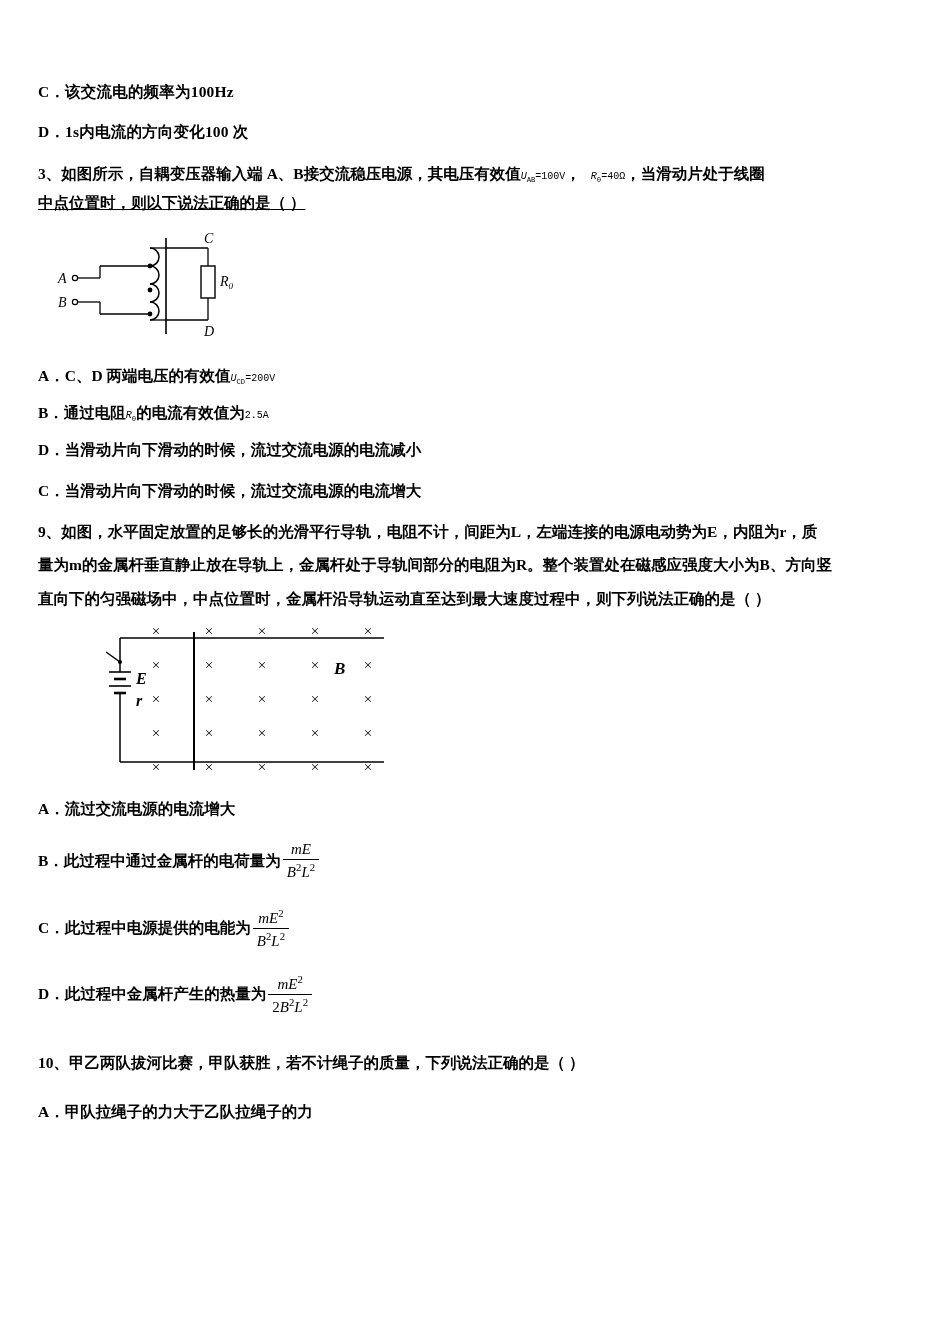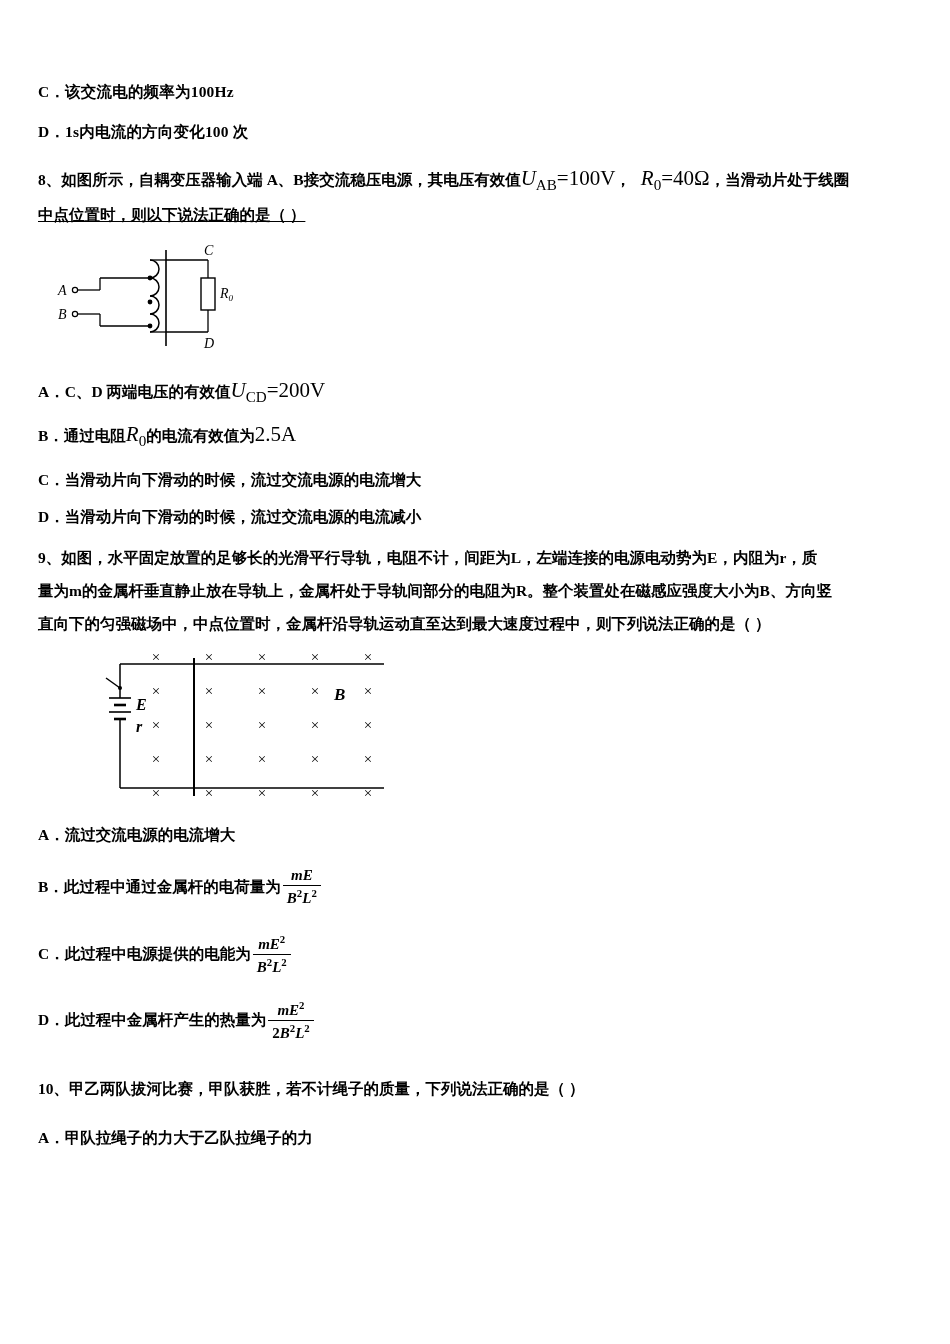--- a/index.html
+++ b/index.html
@@ -61,58 +61,58 @@
   .sup {
     font-size: 0.72em;
     vertical-align: super;
     font-style: normal;
   }
   .frac {
     display: inline-block;
     vertical-align: middle;
     text-align: center;
     font-style: italic;
-    font-weight: bold;
+    font-weight: normal;
     font-size: 15px;
     line-height: 1.15;
     margin: 0 2px;
     position: relative;
     top: -1px;
   }
   .frac .num {
     display: block;
     padding: 0 4px 1px 4px;
   }
   .frac .den {
     display: block;
     border-top: 1.2px solid #000;
     padding: 1px 4px 0 4px;
   }
   .fig {
     margin: 10px 0 14px 0;
   }
   .inlinemath {
-    font-family: Liberation Serif, serif;
+    font-family: Liberation Mono, monospace;
     font-style: italic;
     font-weight: normal;
-    font-size: 21px;
+    font-size: 10px;
   }
   .rm { font-style: normal; }
 </style>
 </head>
 <body>
 
 <div class="page">
   <div class="content">
 
     <div class="line">C．该交流电的频率为100Hz</div>
     <div class="line">D．1s内电流的方向变化100 次</div>
 
     <div class="qtext" style="margin-bottom:2px;">
-      <span>8、如图所示，自耦变压器输入端 A、B接交流稳压电源，其电压有效值</span><span class="inlinemath"><span>U</span><span class="sub rm">AB</span><span class="rm">=100V</span></span><span>，</span><span class="inlinemath" style="margin-left:10px;"><span>R</span><span class="sub rm">0</span><span class="rm">=40Ω</span></span><span>，</span><span>当滑动片处于线圈</span>
+      <span>3、如图所示，自耦变压器输入端 A、B接交流稳压电源，其电压有效值</span><span class="inlinemath"><span>U</span><span class="sub rm">AB</span><span class="rm">=100V</span></span><span>，</span><span class="inlinemath" style="margin-left:10px;"><span>R</span><span class="sub rm">0</span><span class="rm">=40Ω</span></span><span>，</span><span>当滑动片处于线圈</span>
     </div>
     <div class="qtext" style="margin-bottom:4px;text-decoration:underline;">中点位置时，则以下说法正确的是（        ）</div>
 
     <div class="fig">
       <svg width="300" height="120" viewBox="0 0 300 120">
 
         <line x1="128" y1="12" x2="128" y2="108" stroke="#000" stroke-width="1.6"></line>
 
         <path d="M112,22 a9,9 0 0 1 0,18" fill="none" stroke="#000" stroke-width="1.5"></path>
         <path d="M112,40 a9,9 0 0 1 0,18" fill="none" stroke="#000" stroke-width="1.5"></path>
@@ -152,26 +152,26 @@
     </div>
 
     <div class="opt" style="margin-top:16px;">
       <span class="lbl">A．</span><span>C、D 两端电压的有效值</span><span class="inlinemath"><span>U</span><span class="sub rm">CD</span><span class="rm">=200V</span></span>
     </div>
 
     <div class="opt" style="margin-top:10px;">
       <span class="lbl">B．</span><span>通过电阻</span><span class="inlinemath"><span>R</span><span class="sub rm">0</span></span><span>的电流有效值为</span><span class="inlinemath rm">2.5A</span>
     </div>
 
+    <div class="opt">
+      <span class="lbl">D．</span><span>当滑动片向下滑动的时候，流过交流电源的电流减小</span>
+    </div>
+
     <div class="opt" style="margin-top:20px;">
       <span class="lbl">C．</span><span>当滑动片向下滑动的时候，流过交流电源的电流增大</span>
-    </div>
-
-    <div class="opt">
-      <span class="lbl">D．</span><span>当滑动片向下滑动的时候，流过交流电源的电流减小</span>
     </div>
 
     <div class="qtext">9、如图，水平固定放置的足够长的光滑平行导轨，电阻不计，间距为L，左端连接的电源电动势为E，内阻为r，质</div>
     <div class="qtext">量为m的金属杆垂直静止放在导轨上，金属杆处于导轨间部分的电阻为R。整个装置处在磁感应强度大小为B、方向竖</div>
     <div class="qtext">直向下的匀强磁场中，中点位置时，金属杆沿导轨运动直至达到最大速度过程中，则下列说法正确的是（        ）</div>
 
     <div class="fig" style="margin-left:46px;">
       <svg width="330" height="155" viewBox="0 0 330 155">
 
         <line x1="36" y1="16" x2="300" y2="16" stroke="#000" stroke-width="1.5"></line>

